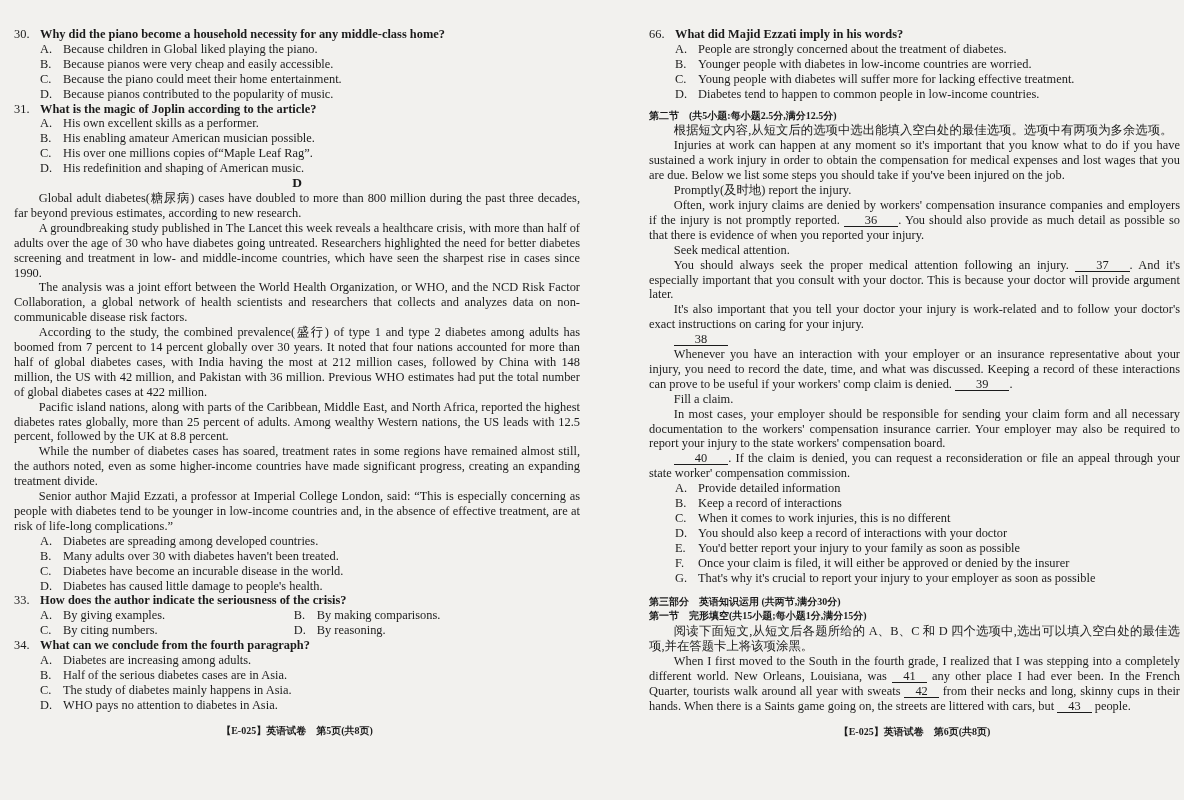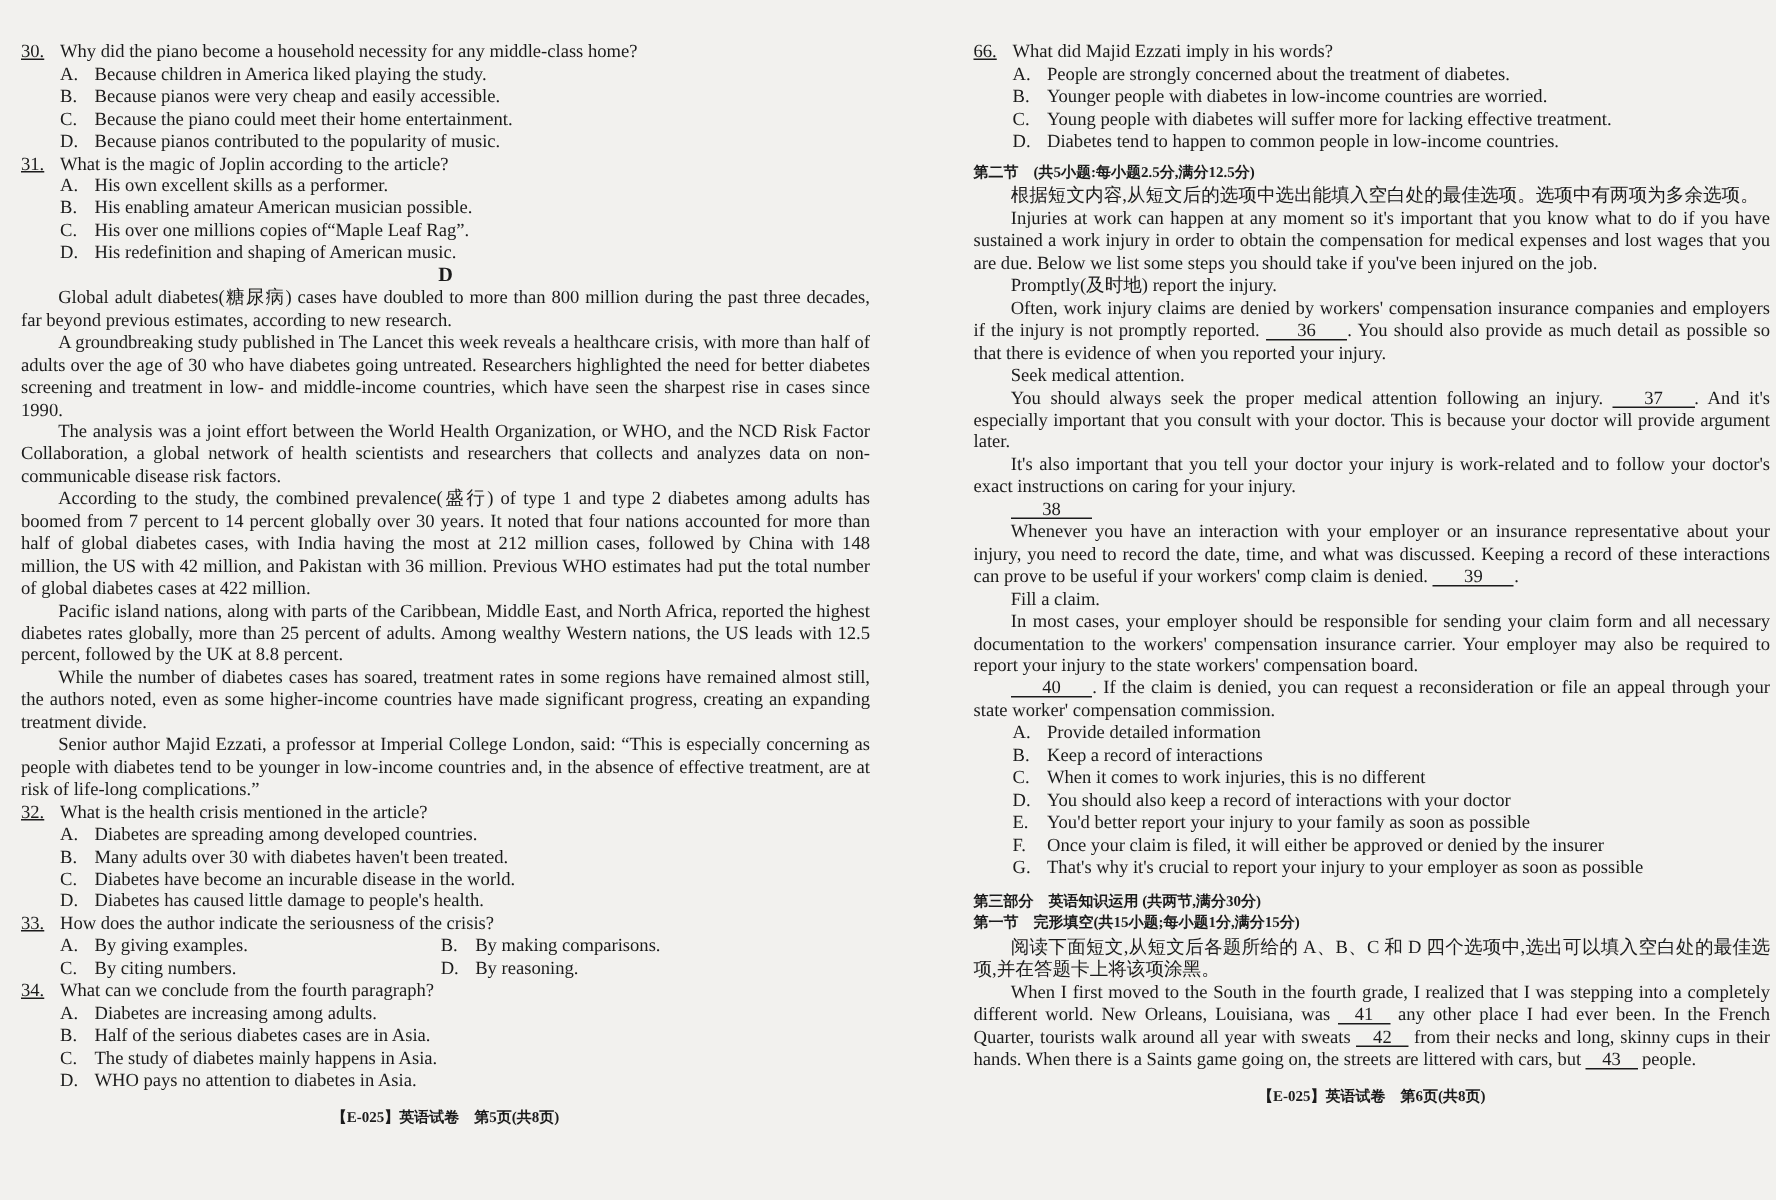--- a/index.html
+++ b/index.html
@@ -2,22 +2,22 @@
 <html><head>
 <meta charset="utf-8">
 <style>
   html,body{margin:0;padding:0;background:#e6e5e2;}
   .sheet{position:relative;width:1184px;height:800px;background:#f2f1ee;overflow:hidden;
          font-family:"Liberation Serif","DejaVu Serif",serif;font-size:12.4px;line-height:14.9px;color:#1b1b1b;}
   .page{position:absolute;top:27px;}
   .page-left{left:14px;width:566px;}
   .page-right{left:649px;width:531px;}
   .qline{display:flex;}
-  .qnum{flex:0 0 26px;text-decoration:underline;}
-  .qtext{flex:1;}
+  .qnum{flex:0 0 26px;}
+  .qtext{flex:1;font-weight:bold;}
   .opt{display:flex;margin-left:26px;}
   .ol{flex:0 0 23px;}
   .ot{flex:1;}
   .optgrid{margin-left:26px;display:grid;grid-template-columns:47% 53%;}
   .cell{display:flex;}
   .dlabel{text-align:center;font-weight:bold;font-size:13.5px;}
   .para{margin:0;text-indent:2em;text-align:justify;}
   .para-line{margin:0;text-indent:2em;font-family:Liberation Serif, serif;}
   .zh-h{font-weight:bold;margin:0;font-size:10px;}
   .sec2{margin-top:7px;}
@@ -34,21 +34,21 @@
 
   <div class="page page-left">
 
     <div>
       <div class="qline">
         <span class="qnum">30.</span>
         <span class="qtext">Why did the piano become a household necessity for any middle-class home?</span>
       </div>
       <div class="opt">
           <span class="ol">A.</span>
-          <span class="ot">Because children in America liked playing the study.</span>
+          <span class="ot">Because children in Global liked playing the piano.</span>
         </div>
       <div class="opt">
           <span class="ol">B.</span>
           <span class="ot">Because pianos were very cheap and easily accessible.</span>
         </div>
       <div class="opt">
           <span class="ol">C.</span>
           <span class="ot">Because the piano could meet their home entertainment.</span>
         </div>
       <div class="opt">
@@ -84,24 +84,20 @@
 
     <p class="para">Global adult diabetes(糖尿病) cases have doubled to more than 800 million during the past three decades, far beyond previous estimates, according to new research.</p>
     <p class="para">A groundbreaking study published in The Lancet this week reveals a healthcare crisis, with more than half of adults over the age of 30 who have diabetes going untreated. Researchers highlighted the need for better diabetes screening and treatment in low- and middle-income countries, which have seen the sharpest rise in cases since 1990.</p>
     <p class="para">The analysis was a joint effort between the World Health Organization, or WHO, and the NCD Risk Factor Collaboration, a global network of health scientists and researchers that collects and analyzes data on non-communicable disease risk factors.</p>
     <p class="para">According to the study, the combined prevalence(盛行) of type 1 and type 2 diabetes among adults has boomed from 7 percent to 14 percent globally over 30 years. It noted that four nations accounted for more than half of global diabetes cases, with India having the most at 212 million cases, followed by China with 148 million, the US with 42 million, and Pakistan with 36 million. Previous WHO estimates had put the total number of global diabetes cases at 422 million.</p>
     <p class="para">Pacific island nations, along with parts of the Caribbean, Middle East, and North Africa, reported the highest diabetes rates globally, more than 25 percent of adults. Among wealthy Western nations, the US leads with 12.5 percent, followed by the UK at 8.8 percent.</p>
     <p class="para">While the number of diabetes cases has soared, treatment rates in some regions have remained almost still, the authors noted, even as some higher-income countries have made significant progress, creating an expanding treatment divide.</p>
     <p class="para">Senior author Majid Ezzati, a professor at Imperial College London, said: “This is especially concerning as people with diabetes tend to be younger in low-income countries and, in the absence of effective treatment, are at risk of life-long complications.”</p>
 
     <div>
-      <div class="qline">
-        <span class="qnum">32.</span>
-        <span class="qtext">What is the health crisis mentioned in the article?</span>
-      </div>
       <div class="opt">
           <span class="ol">A.</span>
           <span class="ot">Diabetes are spreading among developed countries.</span>
         </div>
       <div class="opt">
           <span class="ol">B.</span>
           <span class="ot">Many adults over 30 with diabetes haven't been treated.</span>
         </div>
       <div class="opt">
           <span class="ol">C.</span>

